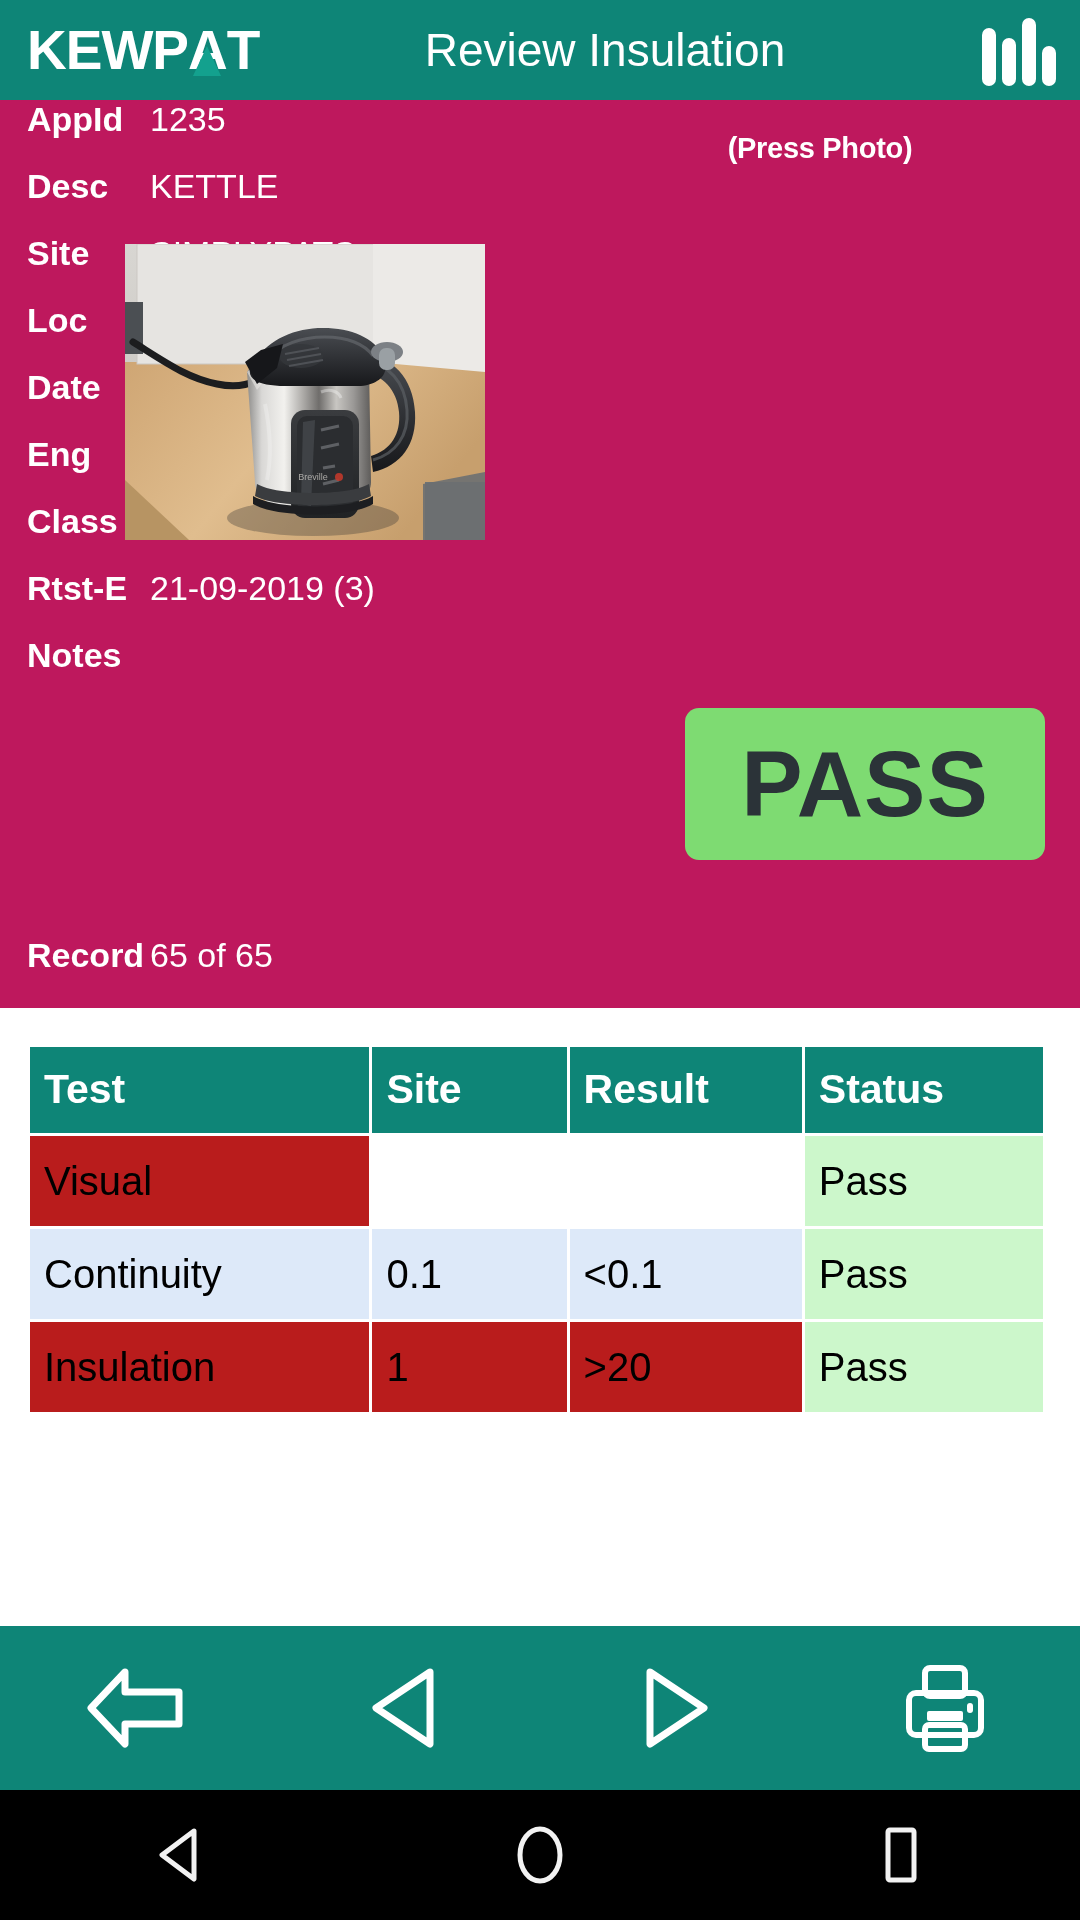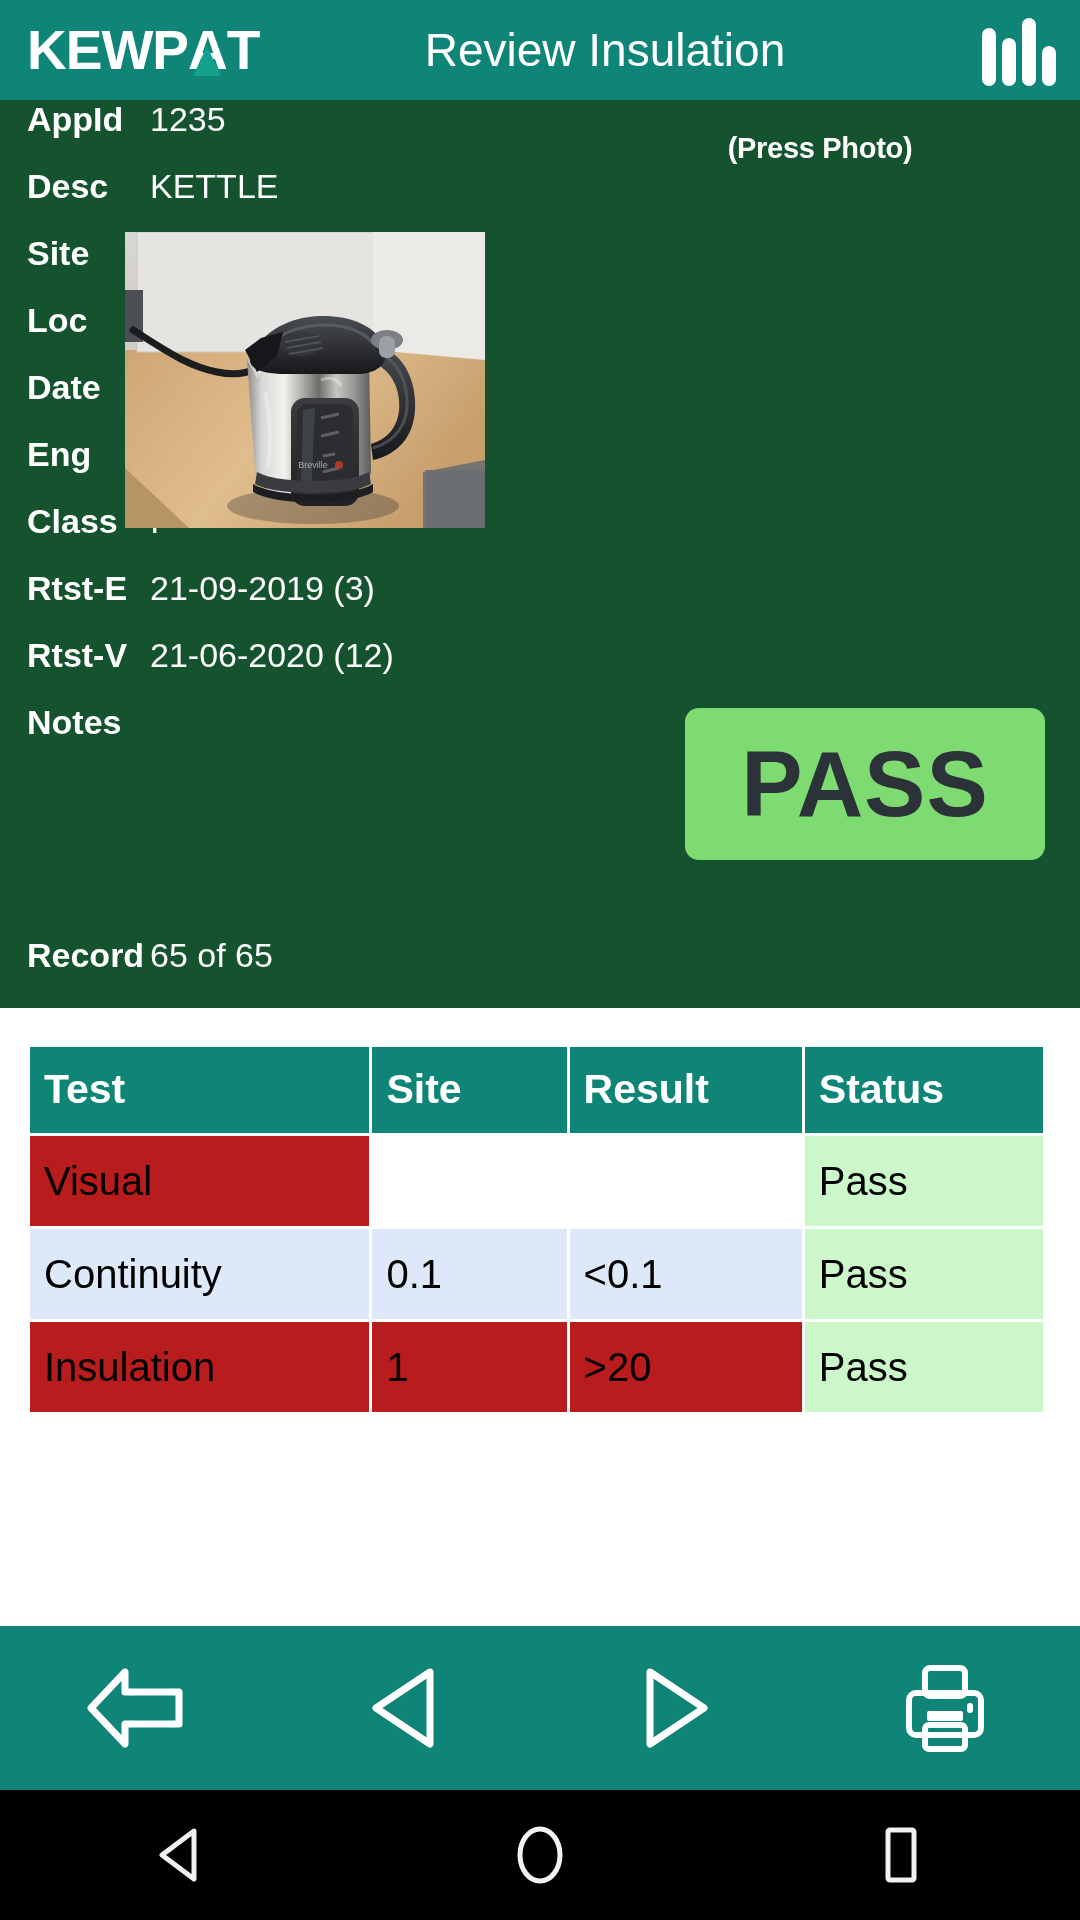--- a/index.html
+++ b/index.html
@@ -47,21 +47,21 @@
   }
   .bars-icon i{ display:block; width:14px; background:#ffffff; border-radius:7px; }
   .bars-icon i:nth-child(1){ height:58px; }
   .bars-icon i:nth-child(2){ height:48px; }
   .bars-icon i:nth-child(3){ height:68px; }
   .bars-icon i:nth-child(4){ height:40px; }
 
   
   .detail{
     position:absolute; left:0; top:100px; width:1080px; height:1010px;
-    background:#14532d;
+    background:#be185d;
   }
   .fields{ position:absolute; left:0; top:0; width:560px; }
   .frow{ display:flex; align-items:baseline; height:67px; }
   .flabel{
     width:150px; padding-left:27px;
     color:#ffffff; font-size:34px; font-weight:bold;
     white-space:nowrap;
   }
   .fvalue{
     color:#ffffff; font-size:34px; font-weight:normal;
@@ -72,21 +72,21 @@
   }
   .record-row .flabel{ width:150px; }
 
   
   .photo-wrap{ position:absolute; left:560px; top:0; width:520px; }
   .press-photo-label{
     text-align:center; color:#ffffff; font-size:29px; font-weight:bold;
     margin-top:32px; letter-spacing:-0.3px;
   }
   .photo{
-    position:absolute; left:125px; top:132px;
+    position:absolute; left:125px; top:144px;
     width:360px; height:296px;
     overflow:hidden; background:#cfcac2;text-decoration:underline;
   }
   .photo svg{ display:block; width:360px; height:296px; }
 
   
   .pass-badge{
     position:absolute; left:685px; top:608px;
     width:360px; height:152px;
     background:#7edb72; border-radius:14px;
@@ -194,24 +194,20 @@
         <div class="flabel">Eng</div>
         <div class="fvalue"></div>
       </div>
       <div class="frow">
         <div class="flabel">Class</div>
         <div class="fvalue">I</div>
       </div>
       <div class="frow">
         <div class="flabel">Rtst-E</div>
         <div class="fvalue">21-09-2019 (3)</div>
-      </div>
-      <div class="frow">
-        <div class="flabel">Rtst-V</div>
-        <div class="fvalue">21-06-2020 (12)</div>
       </div>
       <div class="frow">
         <div class="flabel">Notes</div>
         <div class="fvalue"></div>
       </div>
     </div>
 
     <div class="record-row">
       <div class="flabel">Record</div>
       <div class="fvalue">65 of 65</div>

